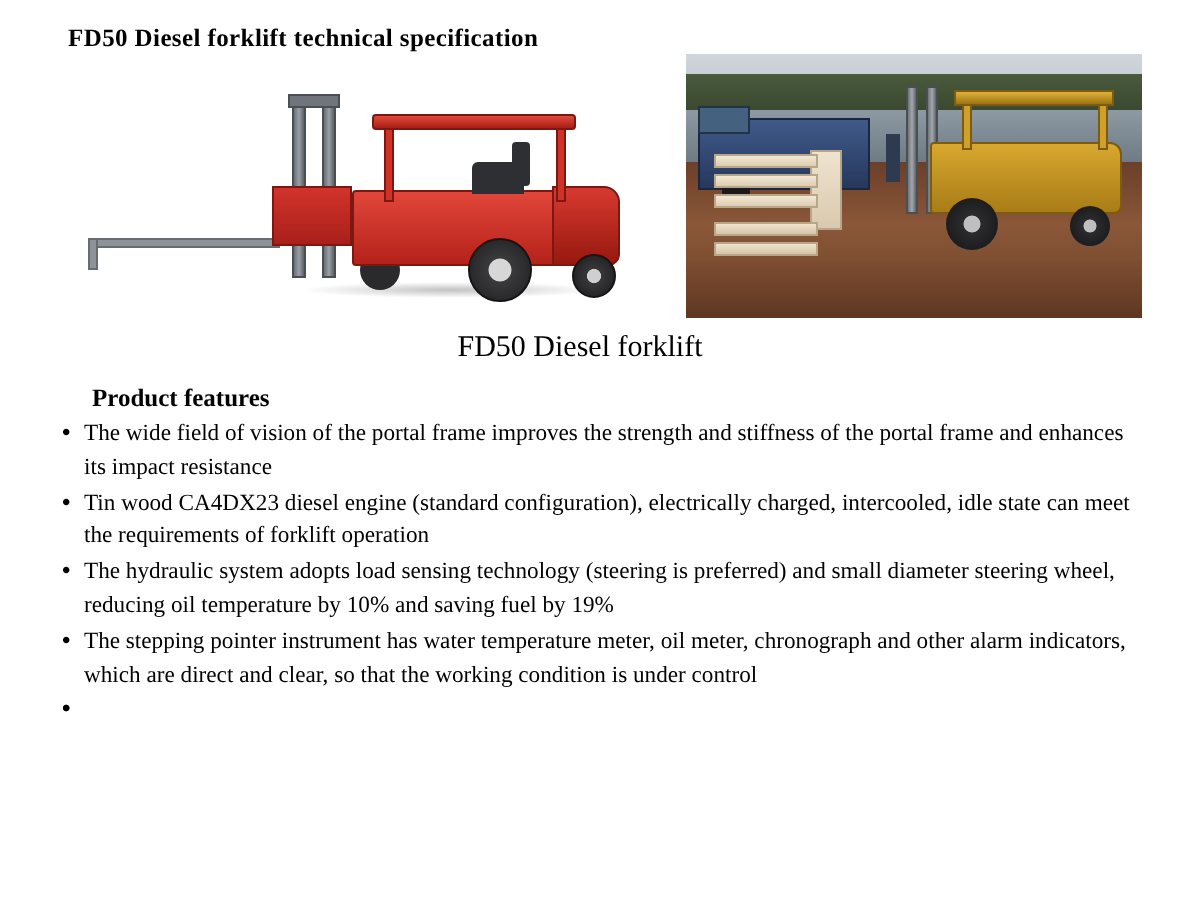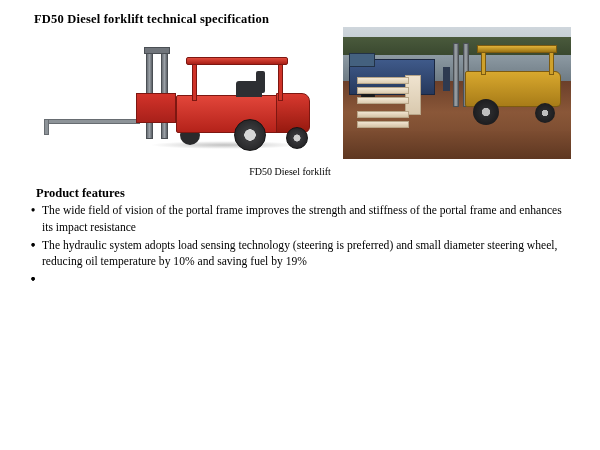--- a/index.html
+++ b/index.html
@@ -47,31 +47,31 @@
     position: absolute;
     left: 313px;
     top: -6px;
     width: 228px;
     height: 132px;
     overflow: hidden;
     border: 0;
   }
   .caption {
     text-align: center;
-    font-size: 10px;
+    font-size: 15px;
     margin-top: 8px;
     margin-left: -20px;
     font-family: "Liberation Serif", serif;
   }
   .features-heading {
     font-size: 12.5px;
     font-weight: bold;
     margin-top: 9px;
     margin-bottom: 2px;
-    margin-left: 6px;
+    margin-left: 16px;
   }
   ul.features {
     list-style: none;
     margin: 0;
     padding: 0;
   }
   ul.features li {
     position: relative;
     font-size: 11.6px;
     line-height: 1.45;
@@ -380,27 +380,29 @@
 
   <div class="features-heading">Product features</div>
 
   <ul class="features">
     <li>
       <span class="bullet">•</span>
       <span>The wide field of vision of the portal frame improves the strength and stiffness of the portal frame and enhances its impact resistance</span>
     </li>
     <li>
       <span class="bullet">•</span>
+      <span>Tin wood CA4DX23 diesel engine (standard configuration), electrically charged, intercooled, idle state can meet the requirements of forklift operation</span>
     </li>
     <li>
       <span class="bullet">•</span>
       <span>The hydraulic system adopts load sensing technology (steering is preferred) and small diameter steering wheel, reducing oil temperature by 10% and saving fuel by 19%</span>
     </li>
     <li>
       <span class="bullet">•</span>
+      <span>The stepping pointer instrument has water temperature meter, oil meter, chronograph and other alarm indicators, which are direct and clear, so that the working condition is under control</span>
     </li>
     <li>
       <span class="bullet">•</span>
     </li>
     <li>
       <span class="bullet">•</span>
     </li>
   </ul>
 
 </div>

